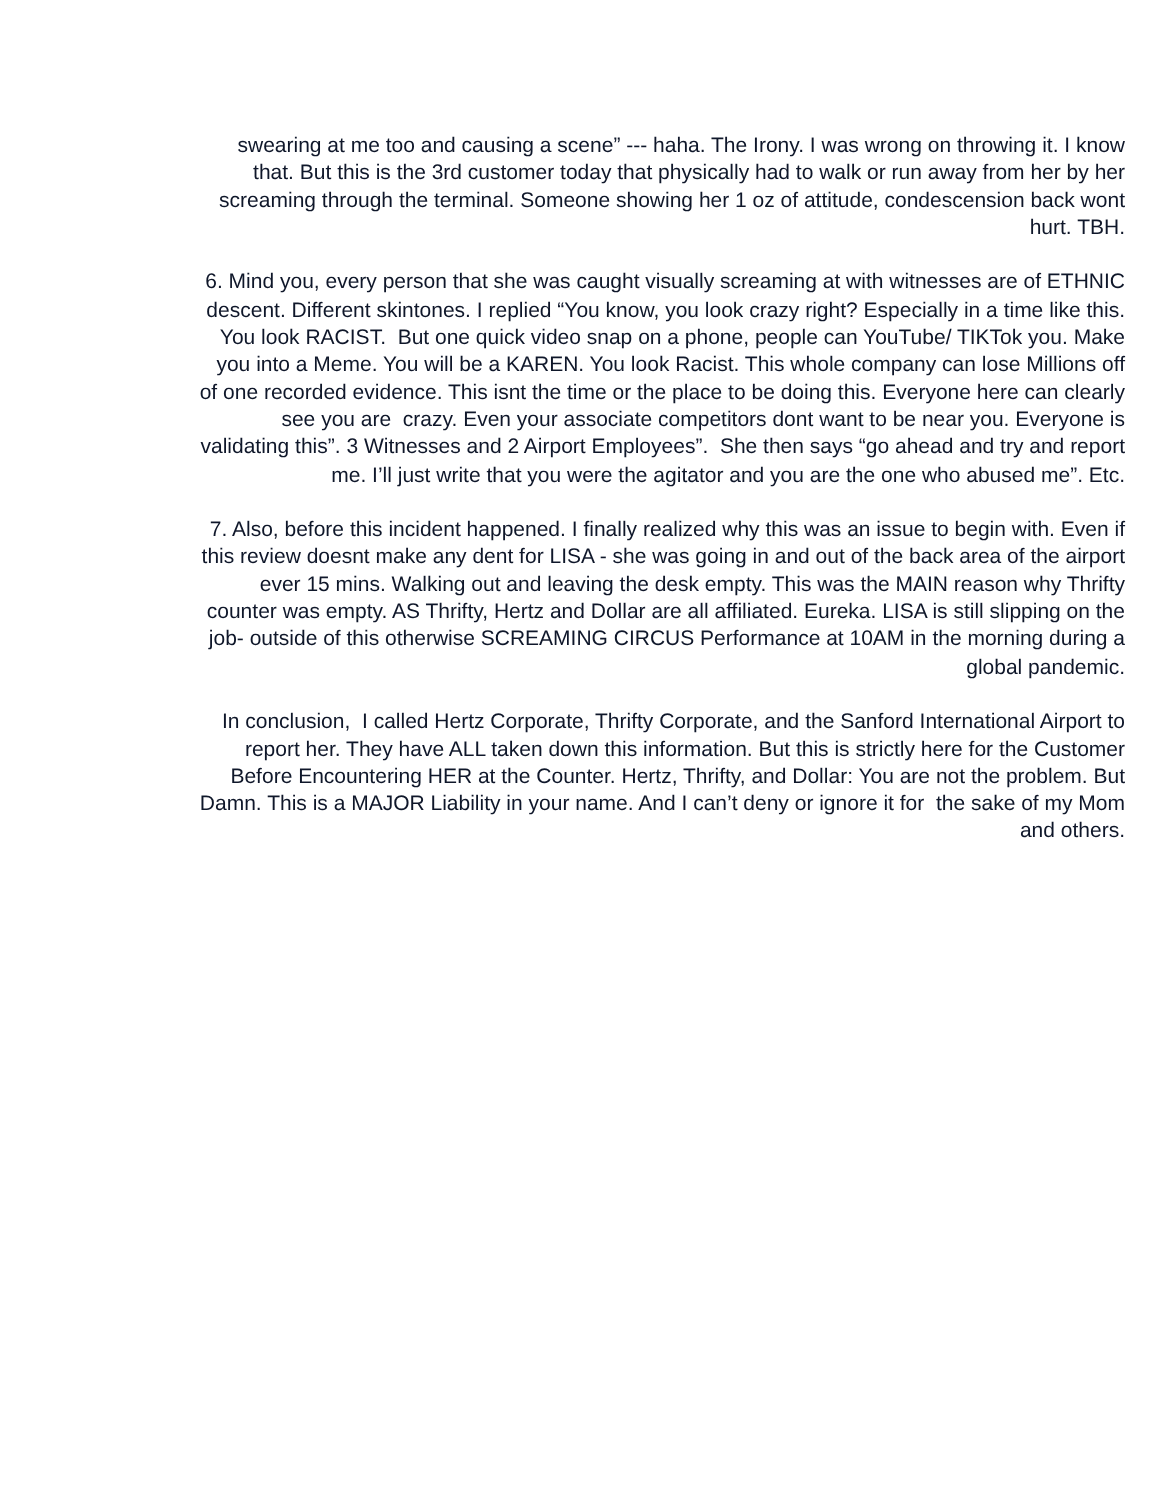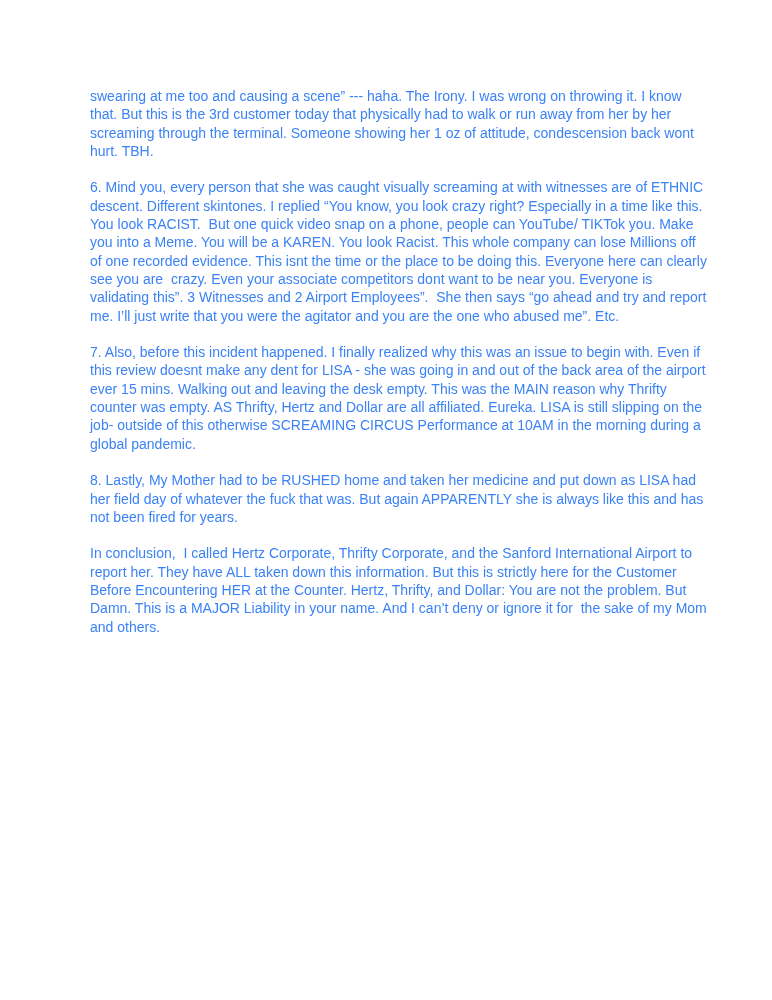--- a/index.html
+++ b/index.html
@@ -13,24 +13,25 @@
     height: 1000px;
     background: #ffffff;
     overflow: hidden;
     font-family: "Liberation Sans", sans-serif;
   }
   .text-block {
     position: absolute;
     left: 90px;
     top: 87px;
     width: 660px;
-    color: #3b82f6;
+    color: #0f172a;
     font-size: 14px;
     line-height: 18.3px;
     letter-spacing: 0;
+    text-align: right;
   }
   .text-block p {
     margin: 0 0 18.3px 0;
     white-space: pre-wrap;
   }
 </style>
 </head>
 <body>
 
 <div class="page">
@@ -46,22 +47,19 @@
 of one recorded evidence. This isnt the time or the place to be doing this. Everyone here can clearly
 see you are  crazy. Even your associate competitors dont want to be near you. Everyone is
 validating this”. 3 Witnesses and 2 Airport Employees”.  She then says “go ahead and try and report
 me. I’ll just write that you were the agitator and you are the one who abused me”. Etc.</p>
     <p>7. Also, before this incident happened. I finally realized why this was an issue to begin with. Even if
 this review doesnt make any dent for LISA - she was going in and out of the back area of the airport
 ever 15 mins. Walking out and leaving the desk empty. This was the MAIN reason why Thrifty
 counter was empty. AS Thrifty, Hertz and Dollar are all affiliated. Eureka. LISA is still slipping on the
 job- outside of this otherwise SCREAMING CIRCUS Performance at 10AM in the morning during a
 global pandemic.</p>
-    <p>8. Lastly, My Mother had to be RUSHED home and taken her medicine and put down as LISA had
-her field day of whatever the fuck that was. But again APPARENTLY she is always like this and has
-not been fired for years.</p>
     <p>In conclusion,  I called Hertz Corporate, Thrifty Corporate, and the Sanford International Airport to
 report her. They have ALL taken down this information. But this is strictly here for the Customer
 Before Encountering HER at the Counter. Hertz, Thrifty, and Dollar: You are not the problem. But
 Damn. This is a MAJOR Liability in your name. And I can’t deny or ignore it for  the sake of my Mom
 and others.</p>
   </div>
 </div>
 
 </body></html>

